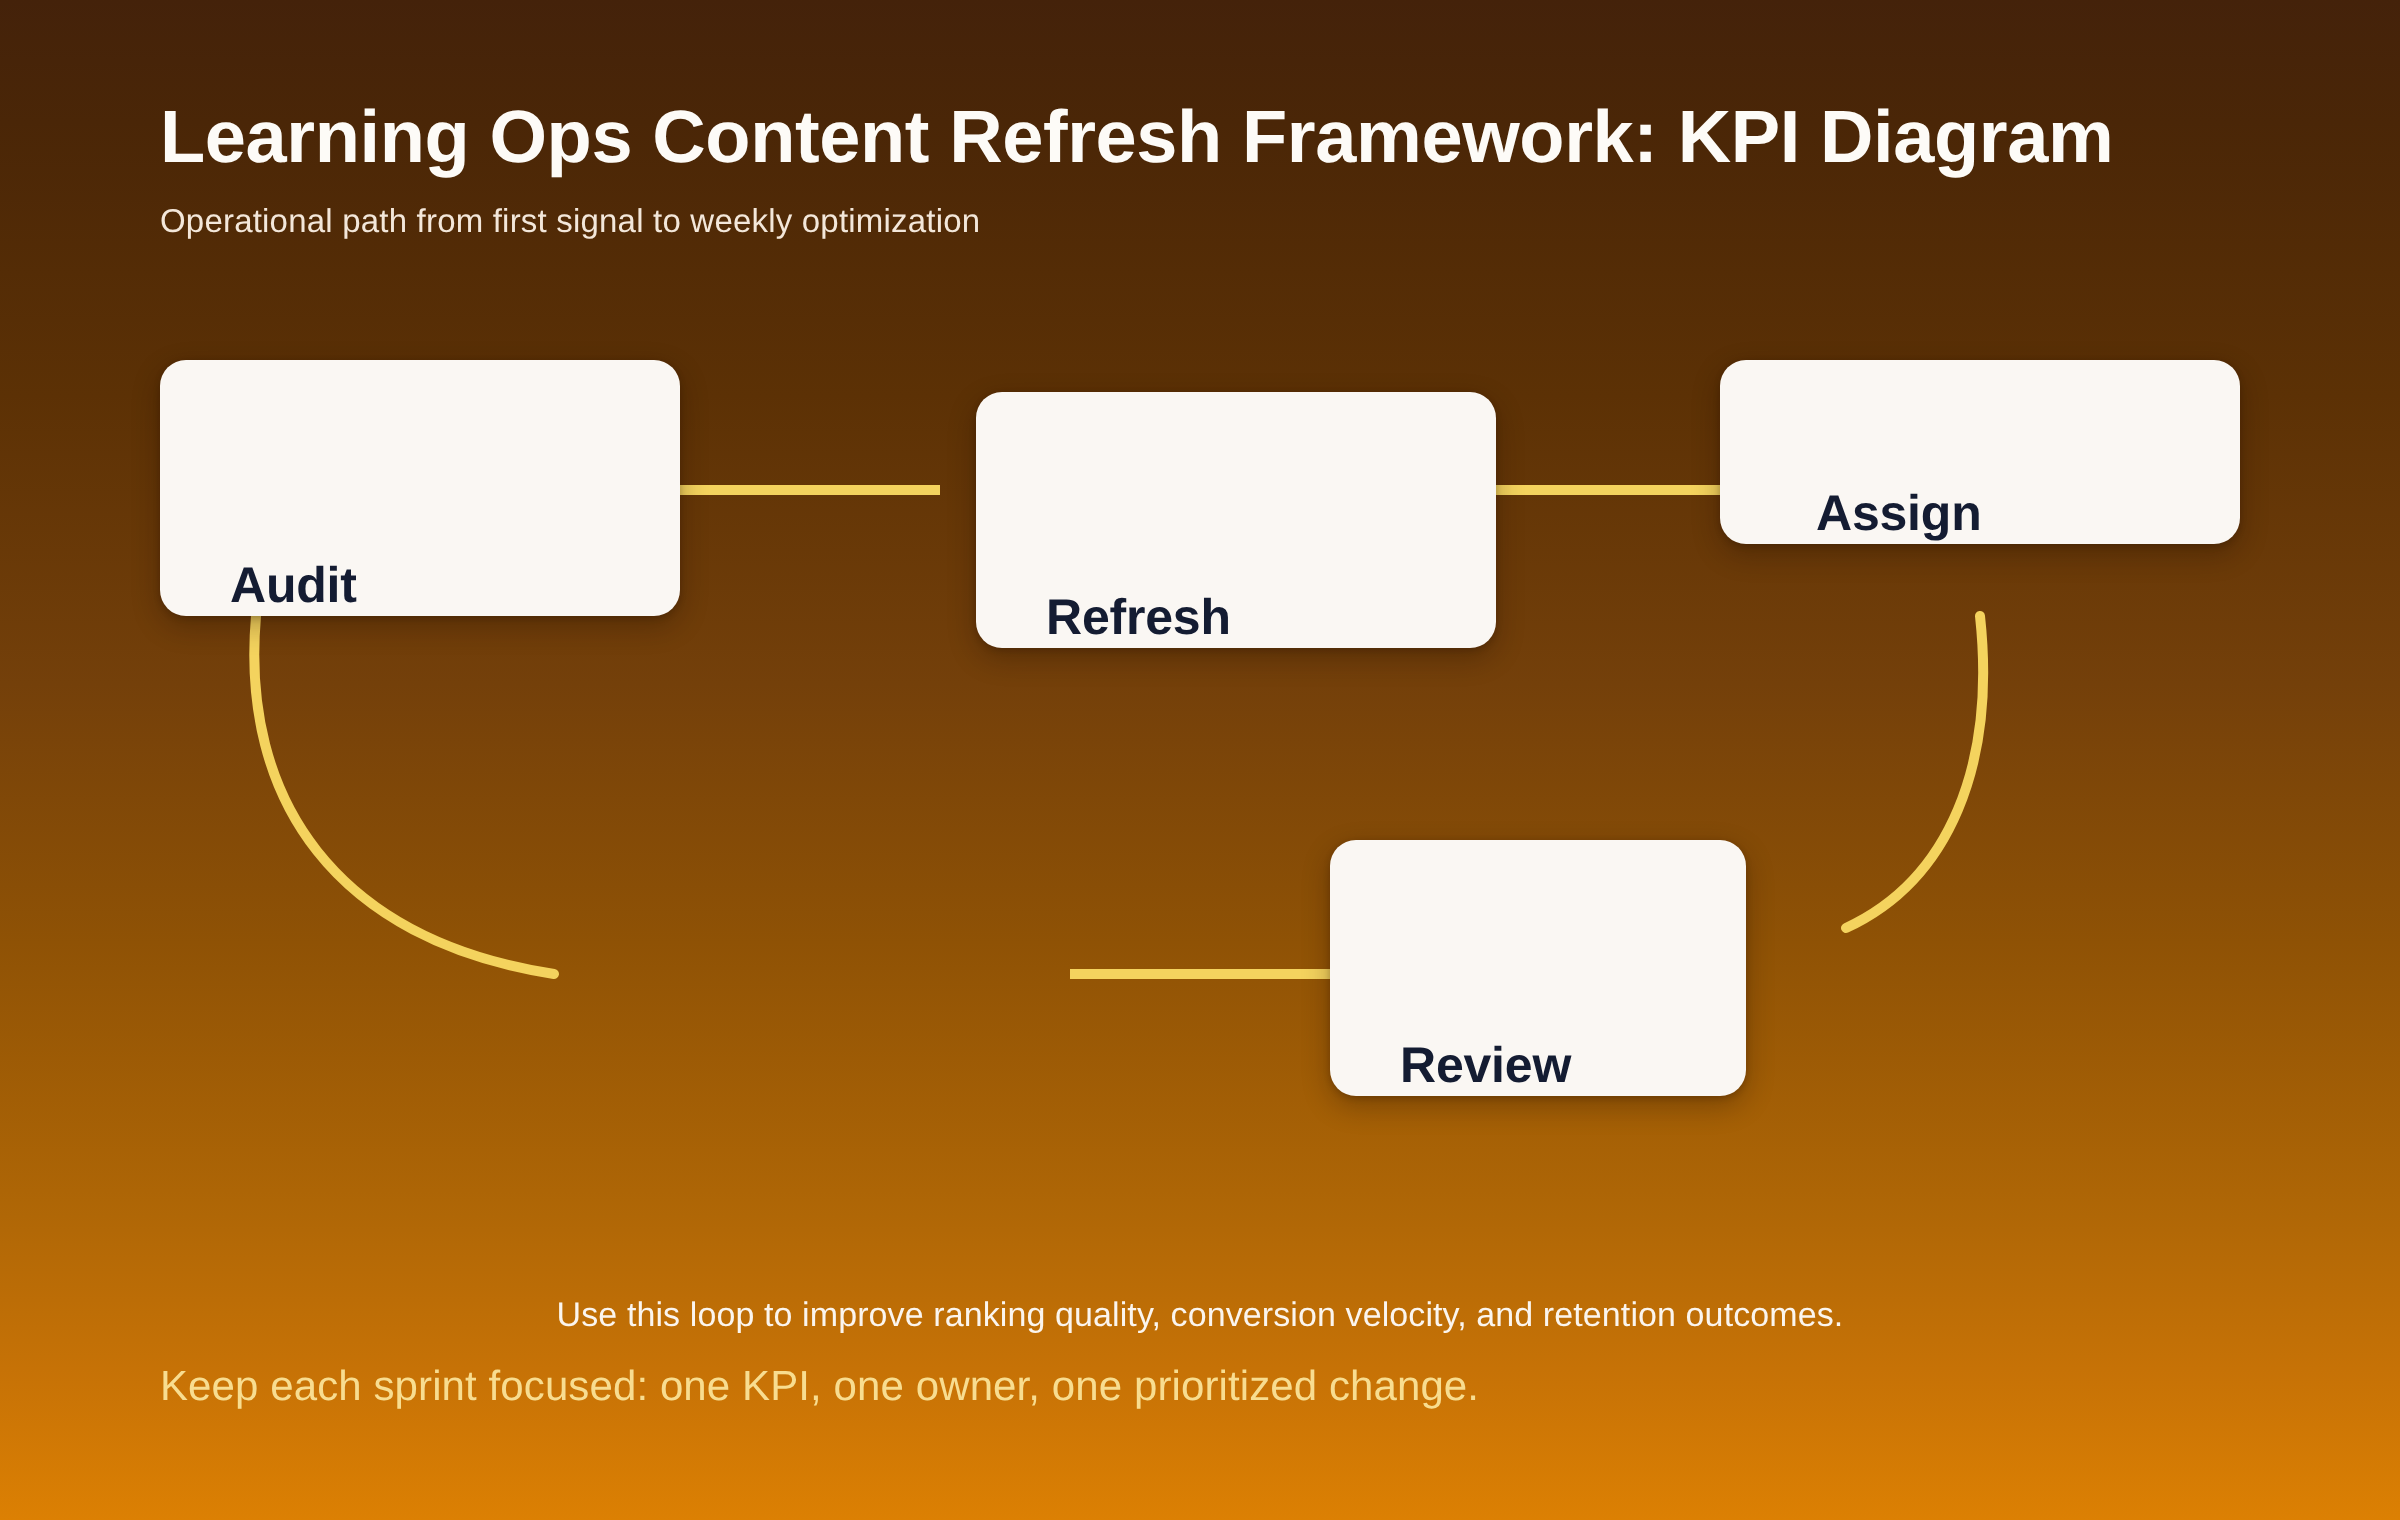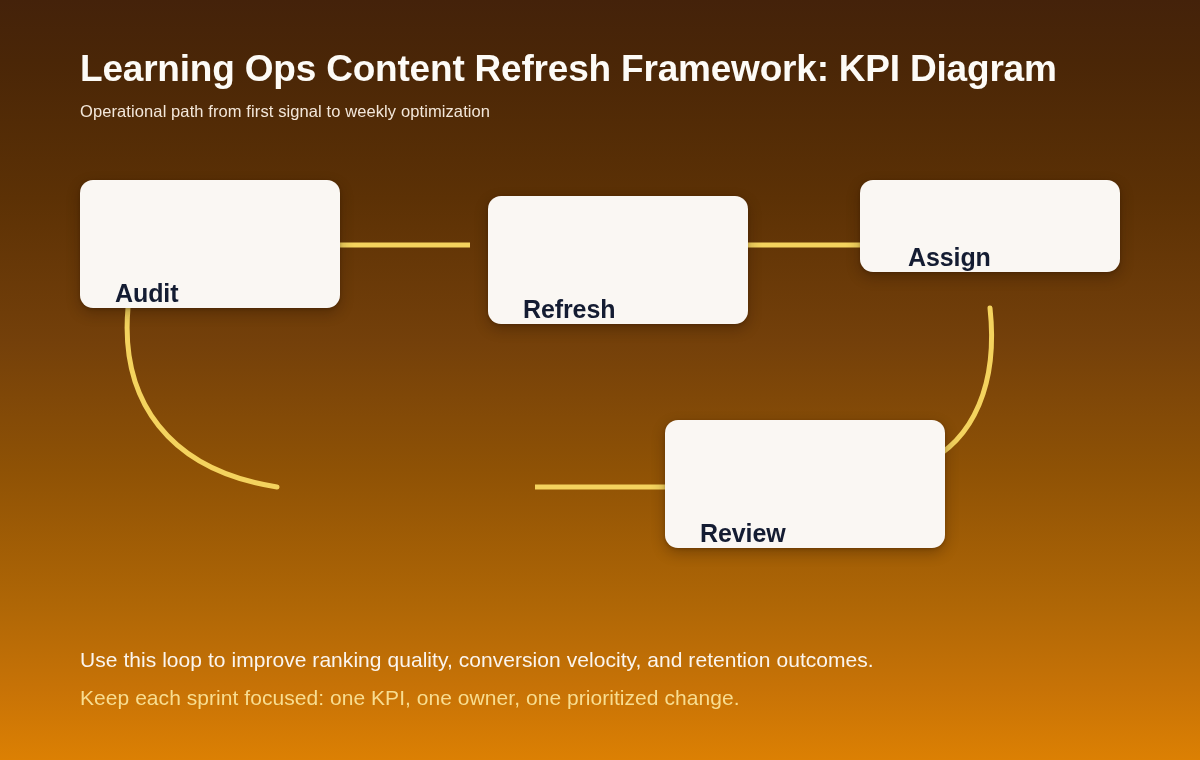--- a/index.html
+++ b/index.html
@@ -92,35 +92,36 @@
     font-weight: bold;
     color: #141c32;
     letter-spacing: -0.1px;
     white-space: nowrap;
   }
 
   #node-audit    { left: 80px;  top: 180px; width: 260px; height: 128px; }
   #node-refresh  { left: 488px; top: 180px; width: 260px; height: 128px; margin-top: 16px; }
   #node-assign   { left: 860px; top: 180px; width: 260px; height: 92px; padding-left: 48px; }
   #node-measure  { left: 275px; top: 420px; width: 260px; height: 128px; }
-  #node-review   { left: 665px; top: 420px; width: 280px; height: 128px; }
+  #node-review   { left: 665px; top: 420px; width: 208px; height: 128px; }
 
   
   .footer {
     position: absolute;
     left: 80px;
     top: 648px;
     width: 1040px;
   }
 
   .footer-primary {
-    font-size: 21px;
+    font-size: 17px;
     color: #fbf5ee;
     letter-spacing: 0.05px;
     white-space: nowrap;
+    text-align: center;
   }
 
   .footer-secondary {
     margin-top: 14px;
     font-size: 21px;
     color: #f8dd90;
     letter-spacing: 0.05px;
     white-space: nowrap;
   }
 </style>

